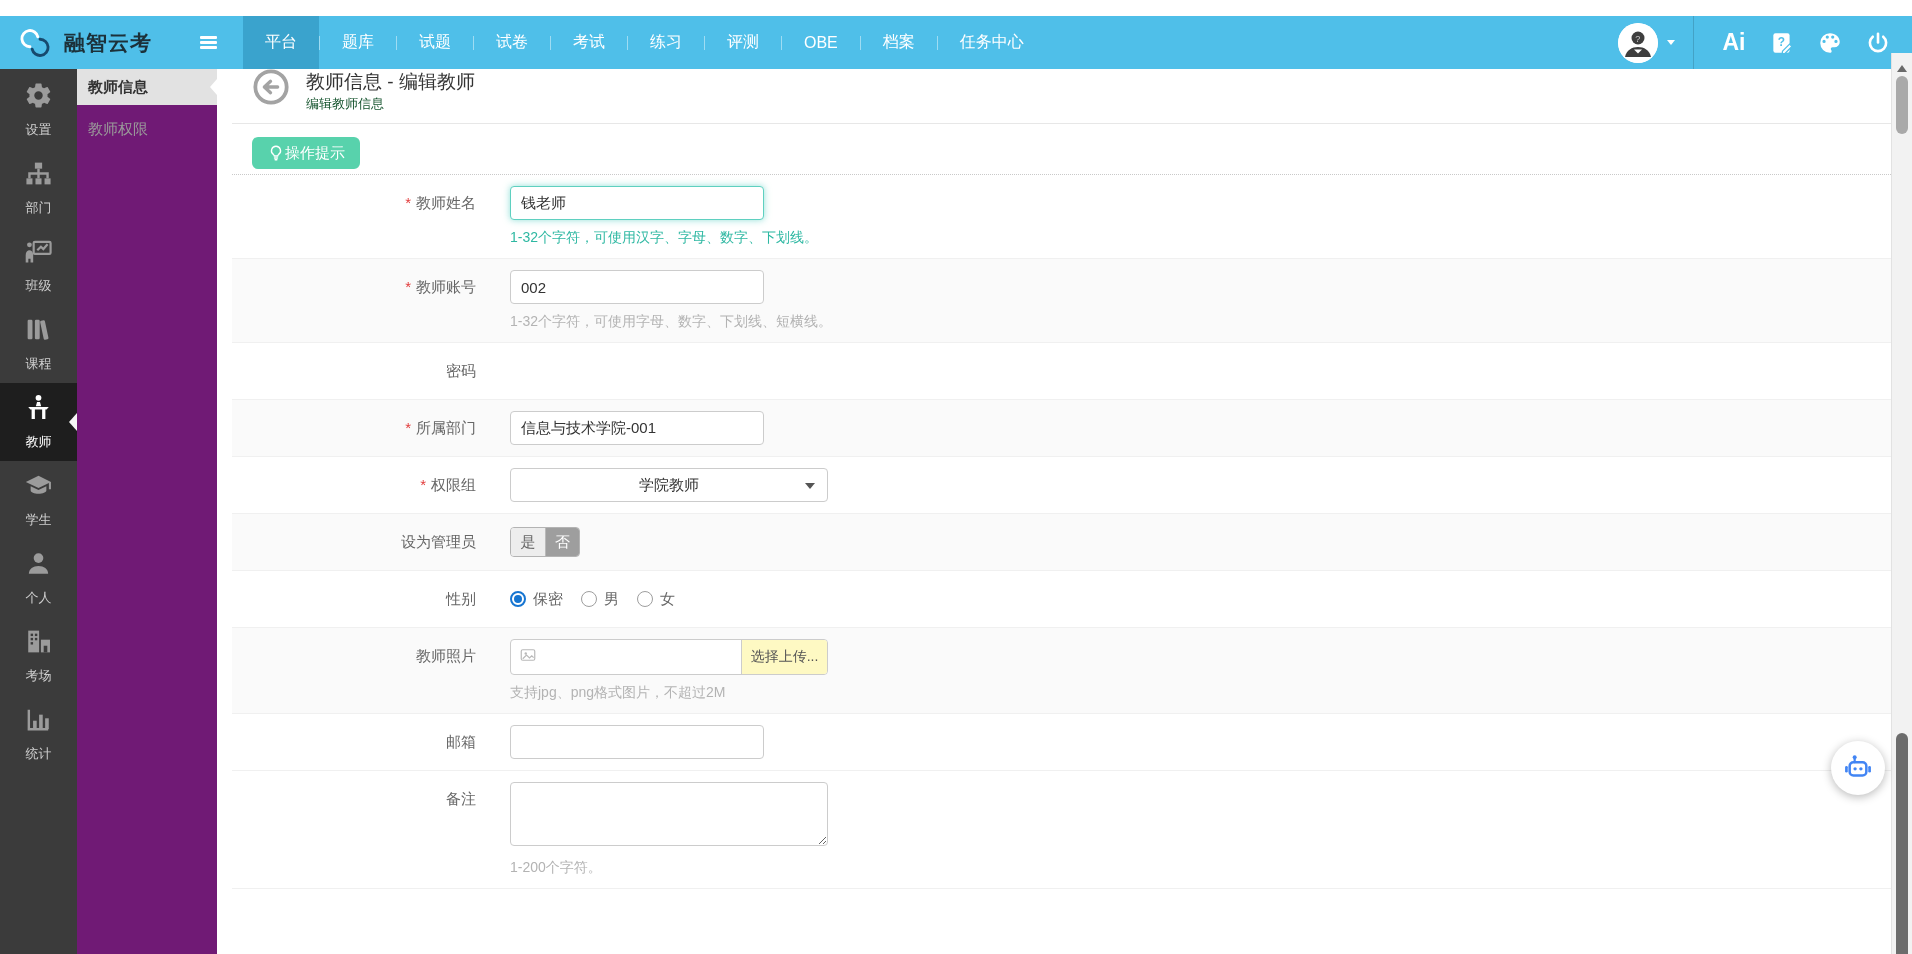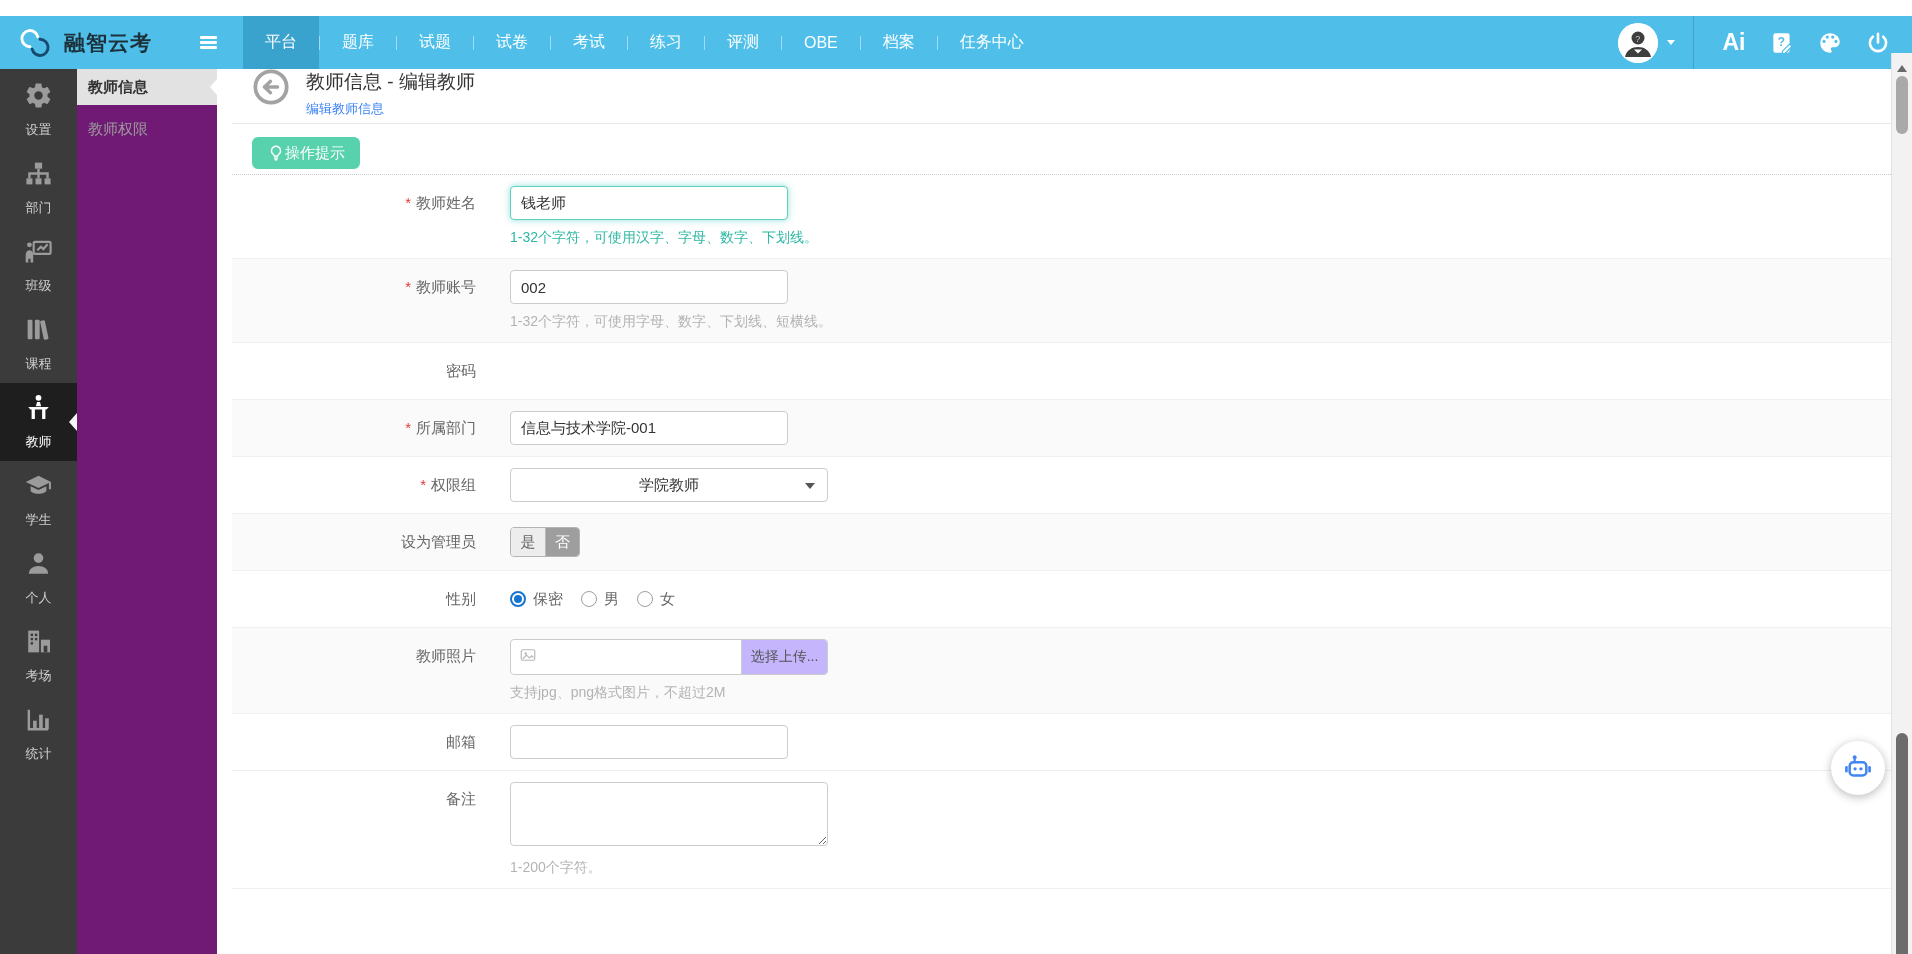--- a/index.html
+++ b/index.html
@@ -40,51 +40,51 @@
   .ss-item.active { background:#e2e2e2; color:#333; font-weight:bold; }
   .ss-item.active::after { content:""; position:absolute; right:0; top:50%; margin-top:-8px; border:8px solid transparent; border-right:7px solid #fff; border-left:none; }
 
   
   .content { position:absolute; left:232px; top:53px; right:21px; bottom:0; background:#fff; overflow:hidden; }
   .page-head { height:71px; border-bottom:1px solid #e7e7e7; padding:15px 20px 0; display:flex; align-items:flex-start; gap:16px; }
   .back-btn { width:38px; height:38px; cursor:pointer; flex:none; }
   .back-btn svg { width:38px; height:38px; }
   .head-titles { padding-top:1px; }
   .page-title { font-size:19px; color:#333; }
-  .page-subtitle { font-size:13px; color:#3b82f6; margin-top:5px; }
+  .page-subtitle { font-size:13px; color:#14532d; }
   .tips-btn { margin:13px 0 0 20px; height:32px; border:none; border-radius:6px; background:#58d2ac; color:#fff; font-size:15px; display:inline-flex; align-items:center; gap:0; padding:0 15px; cursor:pointer; font-family:inherit; }
   .tips-btn svg { width:18px; height:18px; }
 
   
   #form-rows { margin-top:5px; }
   .frow { display:flex; padding:11px 0; border-bottom:1px solid #f0f0f0; }
   .frow:first-child { border-top:1px dotted #c9c9c9; }
   .frow.alt { background:#fafafa; }
   .flabel { width:244px; flex:none; text-align:right; font-size:15px; color:#666; line-height:34px; white-space:nowrap; }
   .req { color:#e23b3b; margin-right:5px; font-size:15px; }
   .fctrl { margin-left:34px; }
-  .fin { width:278px; height:34px; border:1px solid #ccc; border-radius:4px; padding:0 10px; font-size:15px; color:#333; background:#fff; font-family:inherit; }
+  .fin { width:254px; height:34px; border:1px solid #ccc; border-radius:4px; padding:0 10px; font-size:15px; color:#333; background:#fff; font-family:inherit; }
   .fin.focused, .fin:focus { border:1px solid #5fd0c0; box-shadow:0 0 7px rgba(86,207,194,.65); outline:none; }
   .fhint { margin-top:9px; font-size:14px; color:#b3b3b3; }
   .fhint.teal { color:#2eb8a2; }
   .fselect { width:318px; height:34px; border:1px solid #ccc; border-radius:4px; background:#fff; display:flex; align-items:center; padding:0 12px; font-size:15px; color:#333; position:relative; cursor:pointer;justify-content:center; }
   .sel-caret { position:absolute; right:12px; top:14px; width:0; height:0; border:5px solid transparent; border-top:6px solid #555; }
   .tg { display:inline-flex; border:1px solid #b3b3b3; border-radius:4px; overflow:hidden; height:30px; margin-top:2px; cursor:pointer; }
   .tg-opt { width:34px; display:flex; align-items:center; justify-content:center; font-size:15px; background:#ededed; color:#666; }
   .tg-opt + .tg-opt { border-left:1px solid #b9b9b9; }
   .tg-opt.tg-sel { background:#9e9e9e; color:#fff; }
   .radios { display:flex; align-items:center; gap:18px; height:34px; font-size:15px; color:#666; }
   .rd-item { display:flex; align-items:center; cursor:pointer; }
   .rd { width:16px; height:16px; border:1px solid #9e9e9e; border-radius:50%; margin-right:7px; background:#fff; position:relative; flex:none; }
   .rd.sel { border:2px solid #1675d1; }
   .rd.sel::after { content:""; position:absolute; left:2px; top:2px; right:2px; bottom:2px; background:#1675d1; border-radius:50%; }
   .up { display:flex; width:318px; height:36px; border:1px solid #ccc; border-radius:4px; overflow:hidden; background:#fff; }
   .up-field { flex:1; display:flex; align-items:center; padding-left:8px; }
   .up-field svg { width:18px; height:18px; }
-  .up-btn { width:86px; background:#c4b5fd; border:none; border-left:1px solid #ccc; font-size:14px; color:#555; cursor:pointer; font-family:inherit; }
+  .up-btn { width:86px; background:#fef9c3; border:none; border-left:1px solid #ccc; font-size:14px; color:#555; cursor:pointer; font-family:inherit; }
   .fta { width:318px; height:64px; border:1px solid #ccc; border-radius:4px; padding:6px 10px; font-size:15px; resize:both; font-family:inherit; color:#333; }
 
   
   .robot-fab { position:absolute; left:1831px; top:741px; width:54px; height:54px; border-radius:50%; background:#fff; box-shadow:0 2px 10px rgba(0,0,0,.28); display:flex; align-items:center; justify-content:center; cursor:pointer; z-index:40; }
   .robot-fab svg { width:40px; height:40px; }
 
   
   .sb { position:absolute; right:0; top:53px; width:21px; bottom:0; background:#f2f2f2; border-left:1px solid #e2e2e2; z-index:35; }
   .sb-arrow { position:absolute; top:7px; left:5px; width:0; height:0; border:5px solid transparent; border-bottom:7px solid #6a6a6a; cursor:pointer; }
   .sb-thumb-top { position:absolute; top:23px; left:4px; width:12px; height:58px; background:#a9a9a9; border-radius:6px; cursor:pointer; }

